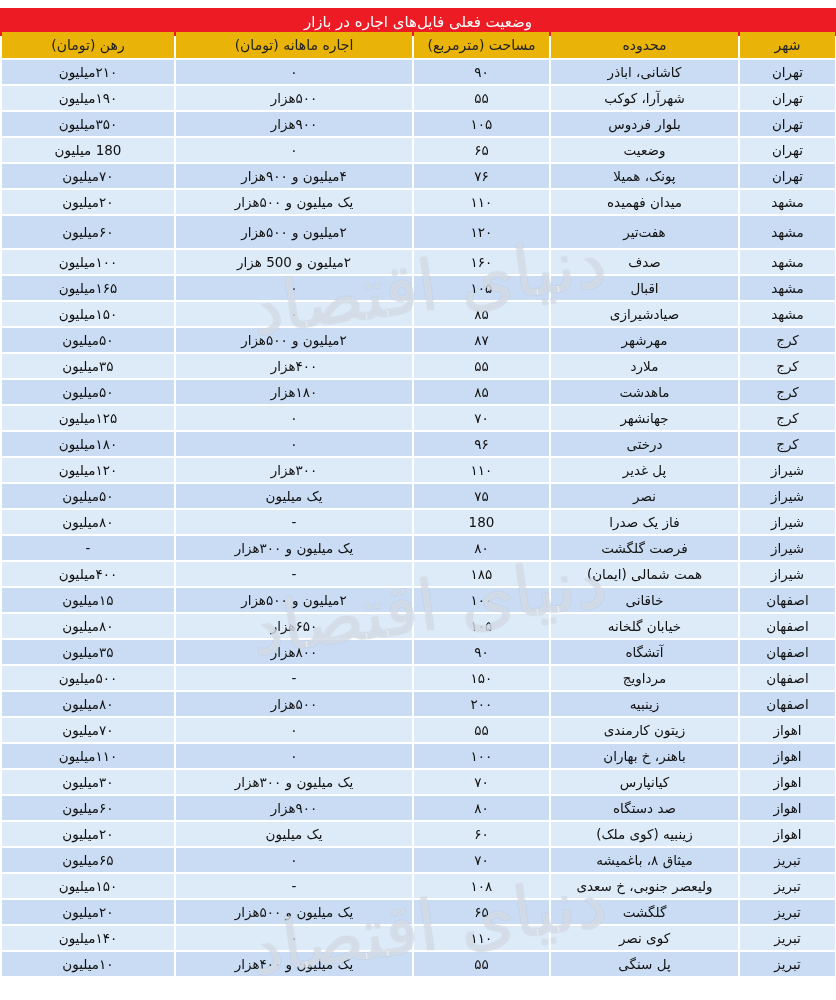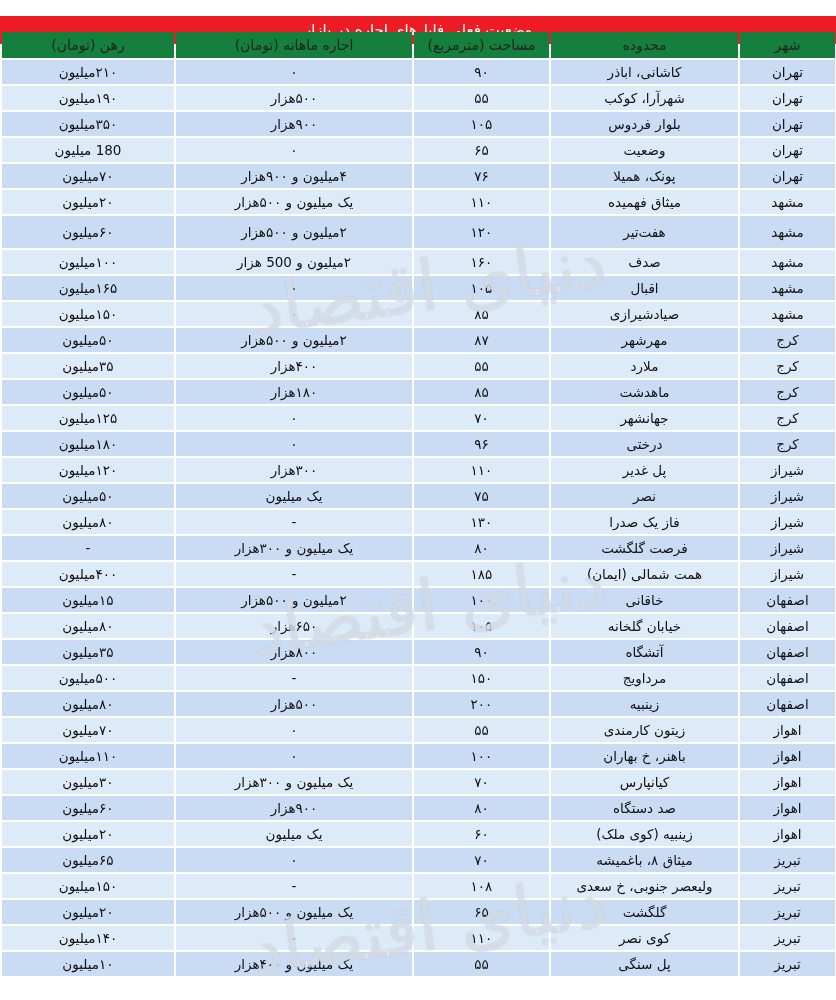--- a/index.html
+++ b/index.html
@@ -1,30 +1,30 @@
 <!DOCTYPE html>
 <html><head>
 <meta charset="utf-8">
 <style>
   html, body { margin: 0; padding: 0; background: #ffffff; }
   body { width: 836px; height: 1000px; overflow: hidden; position: relative;
          font-family: "DejaVu Sans", sans-serif; }
   .title-bar {
-    position: absolute; left: 0; top: 16px; width: 836px; height: 30px;
+    position: absolute; left: 0; top: 8px; width: 836px; height: 30px;
     background: #ed1c24; color: #ffffff; font-size: 15px;
     display: flex; align-items: center; justify-content: center;
     direction: rtl; border-bottom: 2px solid #ffffff; box-sizing: border-box;
   }
   table.rent {
     position: absolute; left: 0; top: 32px; width: 836px;
     border-collapse: separate; border-spacing: 2px 2px; direction: rtl;
     table-layout: fixed; margin: -2px 0 0 0;
   }
   table.rent th {
-    background: #15803d; color: #222; font-weight: normal; font-size: 14px;
+    background: #eab308; color: #222; font-weight: normal; font-size: 14px;
     height: 26px; padding: 0; text-align: center;
   }
   table.rent td {
     font-size: 13.5px; color: #111; text-align: center; padding: 0; height: 24px;
     white-space: nowrap; overflow: hidden;
   }
   table.rent tr.dark td { background: #c9dcf3; }
   table.rent tr.light td { background: #ddeaf7; }
   table.rent tr.tall td { height: 32px; }
   .watermark {
@@ -87,21 +87,21 @@
       </tr>
       <tr class="dark">
         <td>تهران</td>
         <td>پونک، همیلا</td>
         <td>۷۶</td>
         <td>۴میلیون و ۹۰۰هزار</td>
         <td>۷۰میلیون</td>
       </tr>
       <tr class="light">
         <td>مشهد</td>
-        <td>میثاق فهمیده</td>
+        <td>میدان فهمیده</td>
         <td>۱۱۰</td>
         <td>یک میلیون و ۵۰۰هزار</td>
         <td>۲۰میلیون</td>
       </tr>
       <tr class="dark tall">
         <td>مشهد</td>
         <td>هفت‌تیر</td>
         <td>۱۲۰</td>
         <td>۲میلیون و ۵۰۰هزار</td>
         <td>۶۰میلیون</td>
@@ -172,21 +172,21 @@
       <tr class="dark">
         <td>شیراز</td>
         <td>نصر</td>
         <td>۷۵</td>
         <td>یک میلیون</td>
         <td>۵۰میلیون</td>
       </tr>
       <tr class="light">
         <td>شیراز</td>
         <td>فاز یک صدرا</td>
-        <td>۱۳۰</td>
+        <td>180</td>
         <td>-</td>
         <td>۸۰میلیون</td>
       </tr>
       <tr class="dark">
         <td>شیراز</td>
         <td>فرصت گلگشت</td>
         <td>۸۰</td>
         <td>یک میلیون و ۳۰۰هزار</td>
         <td>-</td>
       </tr>

